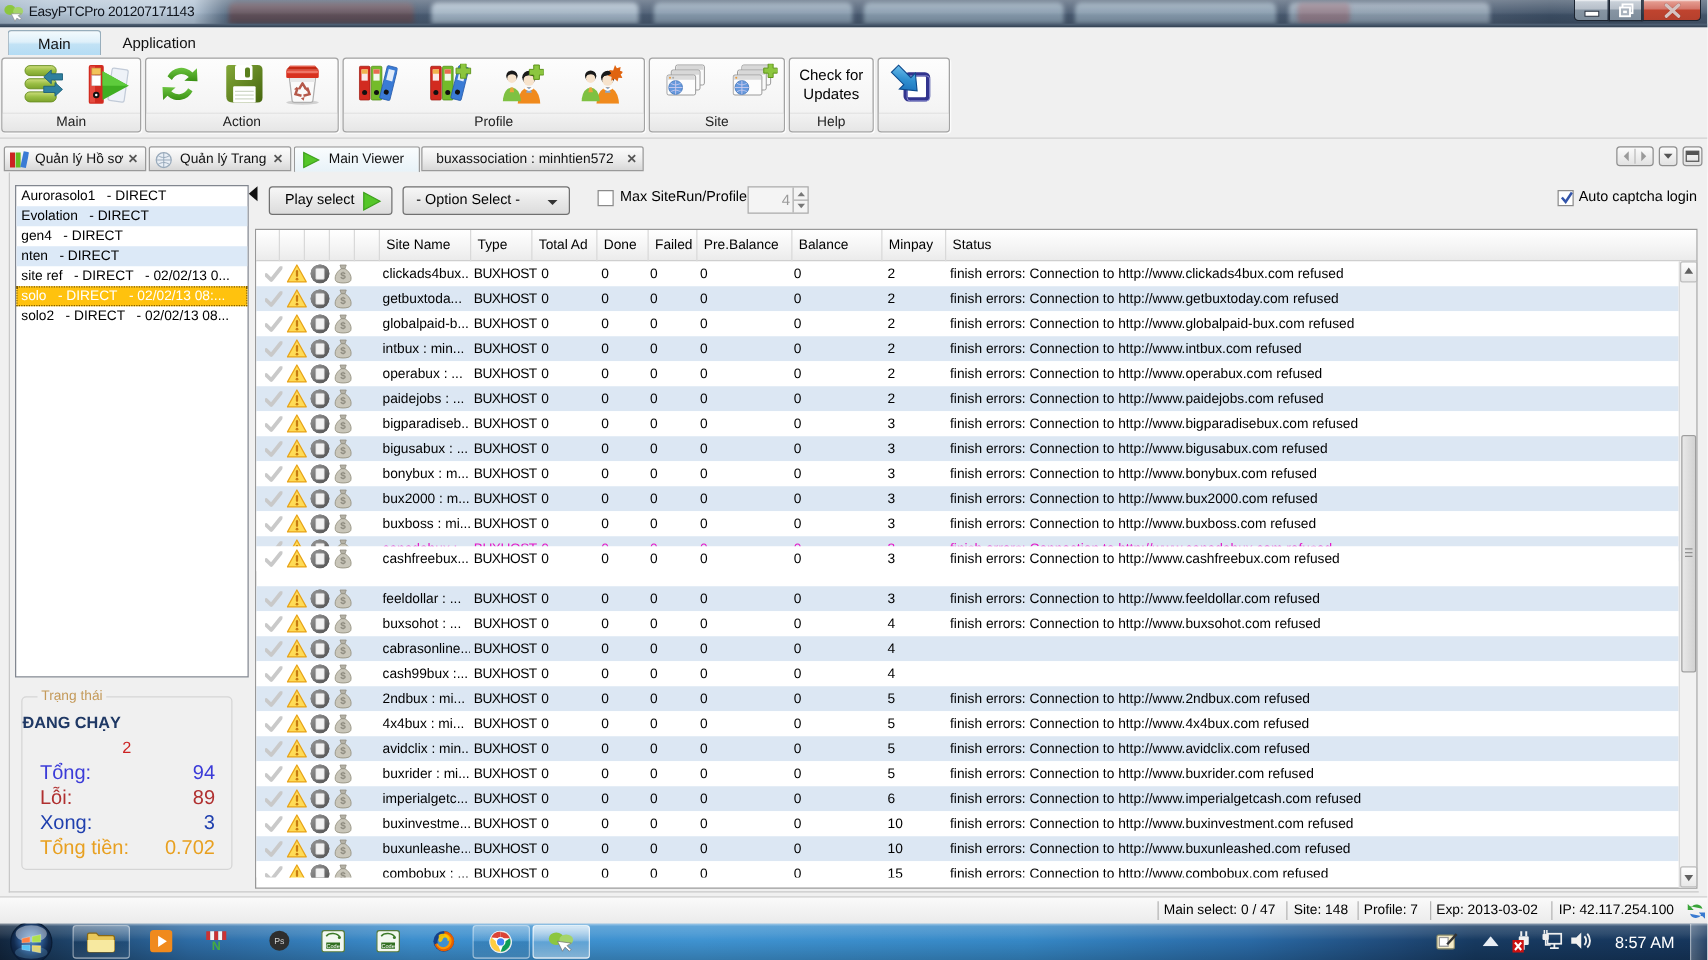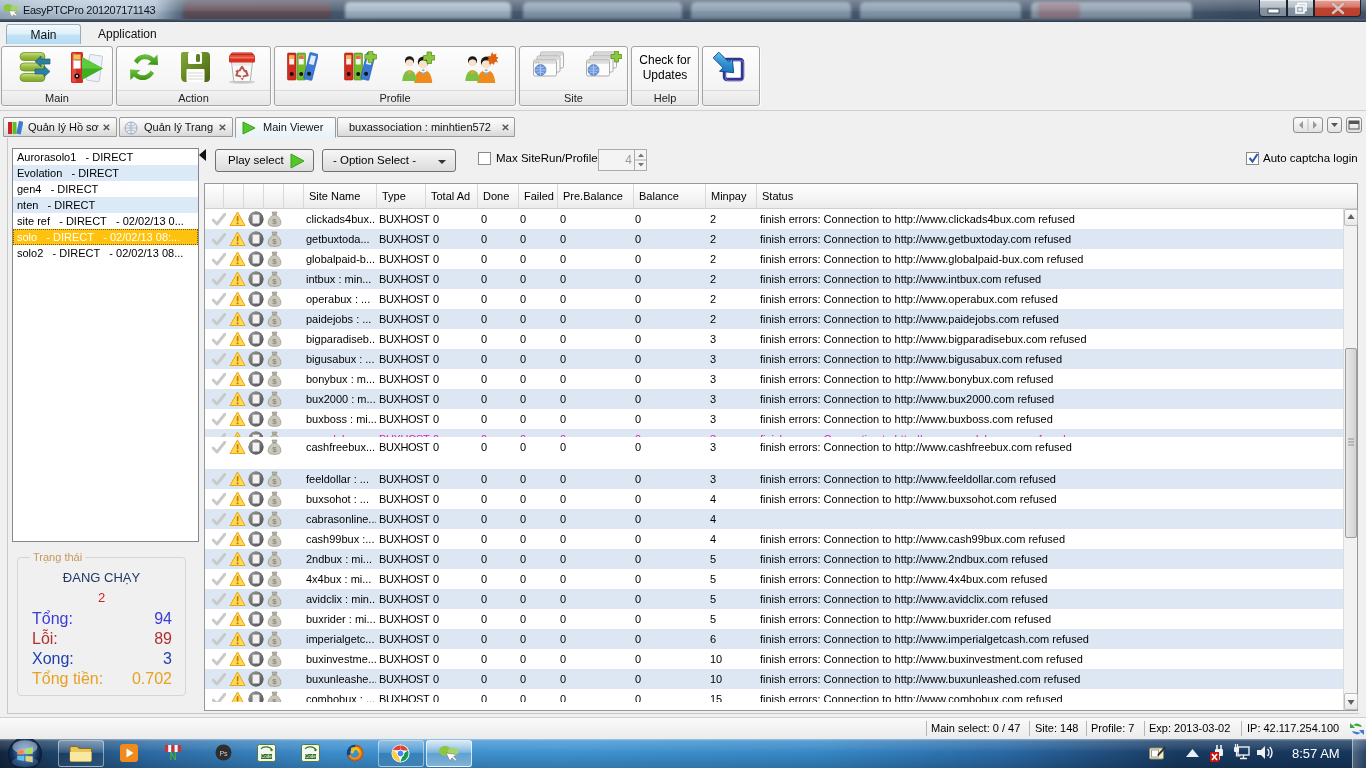--- a/index.html
+++ b/index.html
@@ -406,21 +406,21 @@
 <div class="li lalt">Evolation&nbsp;&nbsp; - DIRECT</div>
 <div class="li">gen4&nbsp;&nbsp; - DIRECT</div>
 <div class="li lalt">nten&nbsp;&nbsp; - DIRECT</div>
 <div class="li">site ref&nbsp;&nbsp; - DIRECT&nbsp;&nbsp; - 02/02/13 0...</div>
 <div class="li lsel">solo&nbsp;&nbsp; - DIRECT&nbsp;&nbsp; - 02/02/13 08:...</div>
 <div class="li">solo2&nbsp;&nbsp; - DIRECT&nbsp;&nbsp; - 02/02/13 08...</div>
     </div>
  <div id="collapse"></div>
  <div id="gbox">
       <div id="gbox-label">Trạng thái</div>
-   <div style="position:absolute;left:0;top:12px;width:100%;text-align:center;font-size:13px;font-weight:normal;color:#1f3864">ĐANG CHẠY</div>
+   <div style="position:absolute;left:0;top:12px;width:100%;text-align:left;font-size:13px;font-weight:bold;color:#1f3864">ĐANG CHẠY</div>
    <div style="position:absolute;left:0;top:32px;width:100%;text-align:center;font-size:13px;color:#cc2222">2</div>
    <div class="strow" style="top:52px;color:#3b3bd8">Tổng: <b>94</b></div>
    <div class="strow" style="top:72px;color:#b03030">Lỗi: <b>89</b></div>
    <div class="strow" style="top:92px;color:#1f3fae">Xong: <b>3</b></div>
    <div class="strow" style="top:112px;color:#e8a020">Tổng tiền: <b>0.702</b></div>
  </div>
  <div class="btn" id="playbtn">
       <span>Play select</span>
       <svg style="position:absolute;right:7px;top:3px" width="17" height="16">
         <path d="M2 1 L15 8 L2 15 Z" fill="#55c629" stroke="#3da01c"></path>
@@ -830,21 +830,20 @@
             <use href="#ic-bag"></use>
           </svg>
 <span class="c-name">cash99bux :...</span>
           <span class="c-type">BUXHOST</span>
           <span class="c-tot">0</span>
           <span class="c-done">0</span>
           <span class="c-fail">0</span>
           <span class="c-pre">0</span>
           <span class="c-bal">0</span>
           <span class="c-min">4</span>
-          <span class="c-stat">finish errors: Connection to http://www.cash99bux.com refused</span>
 </div>
 <div class="trow alt" style="top:340px">
 <svg class="ri" style="left:7px;top:4px" width="14" height="13">
             <use href="#ic-check"></use>
           </svg>
 <svg class="ri" style="left:24px;top:2px" width="17" height="16">
             <use href="#ic-warn"></use>
           </svg>
 <svg class="ri" style="left:43px;top:2px" width="16" height="16">
             <use href="#ic-circ"></use>

